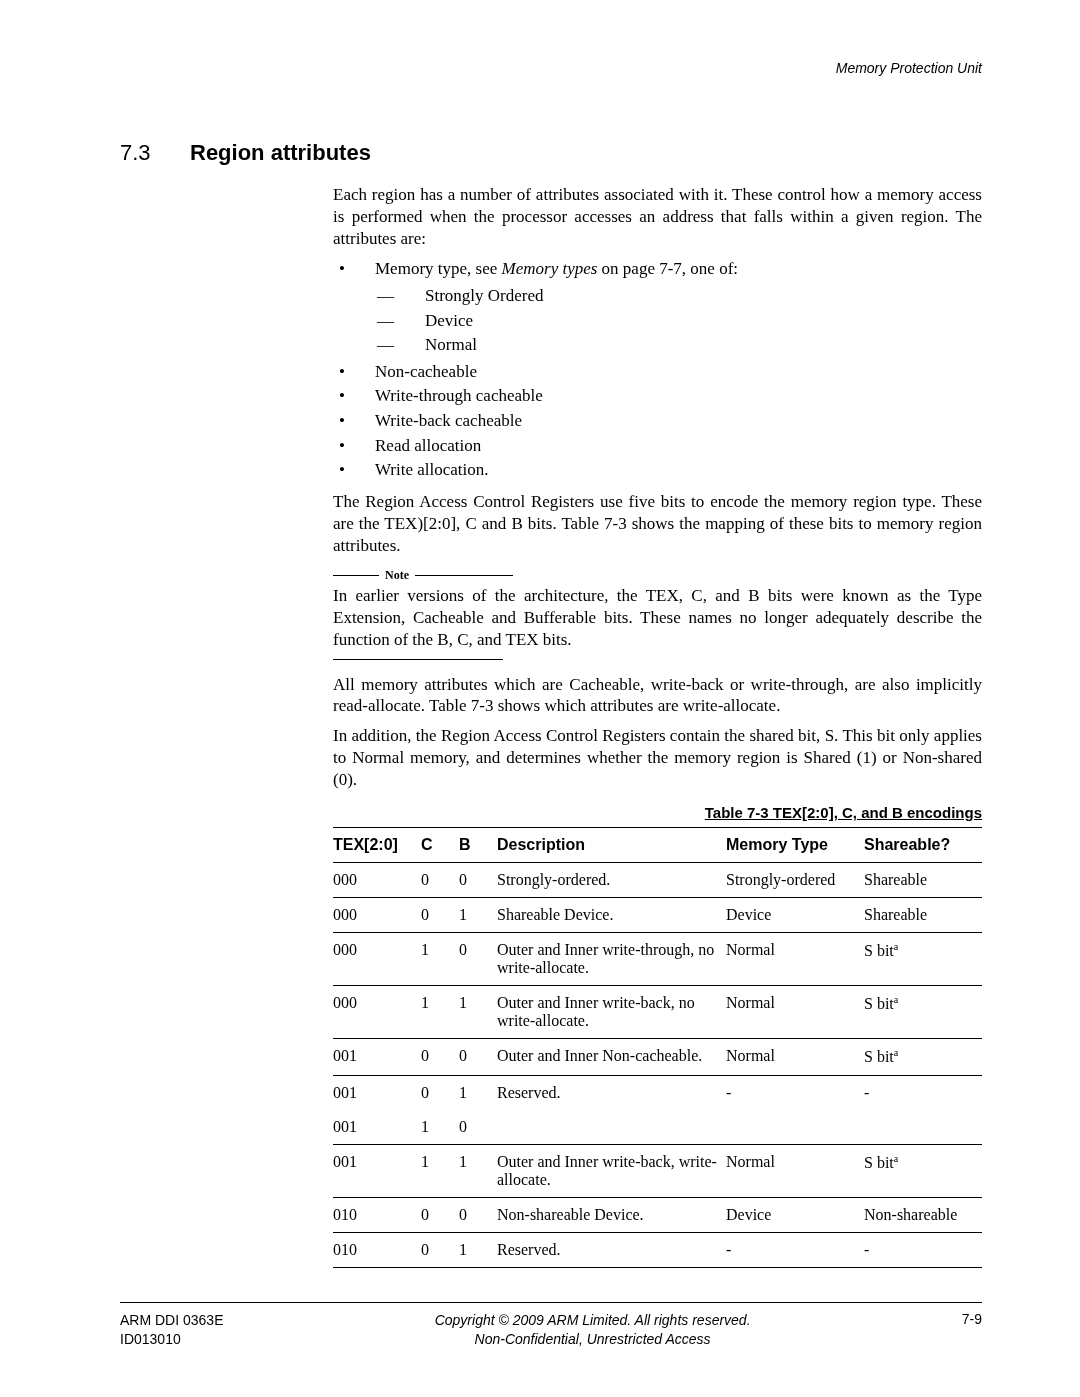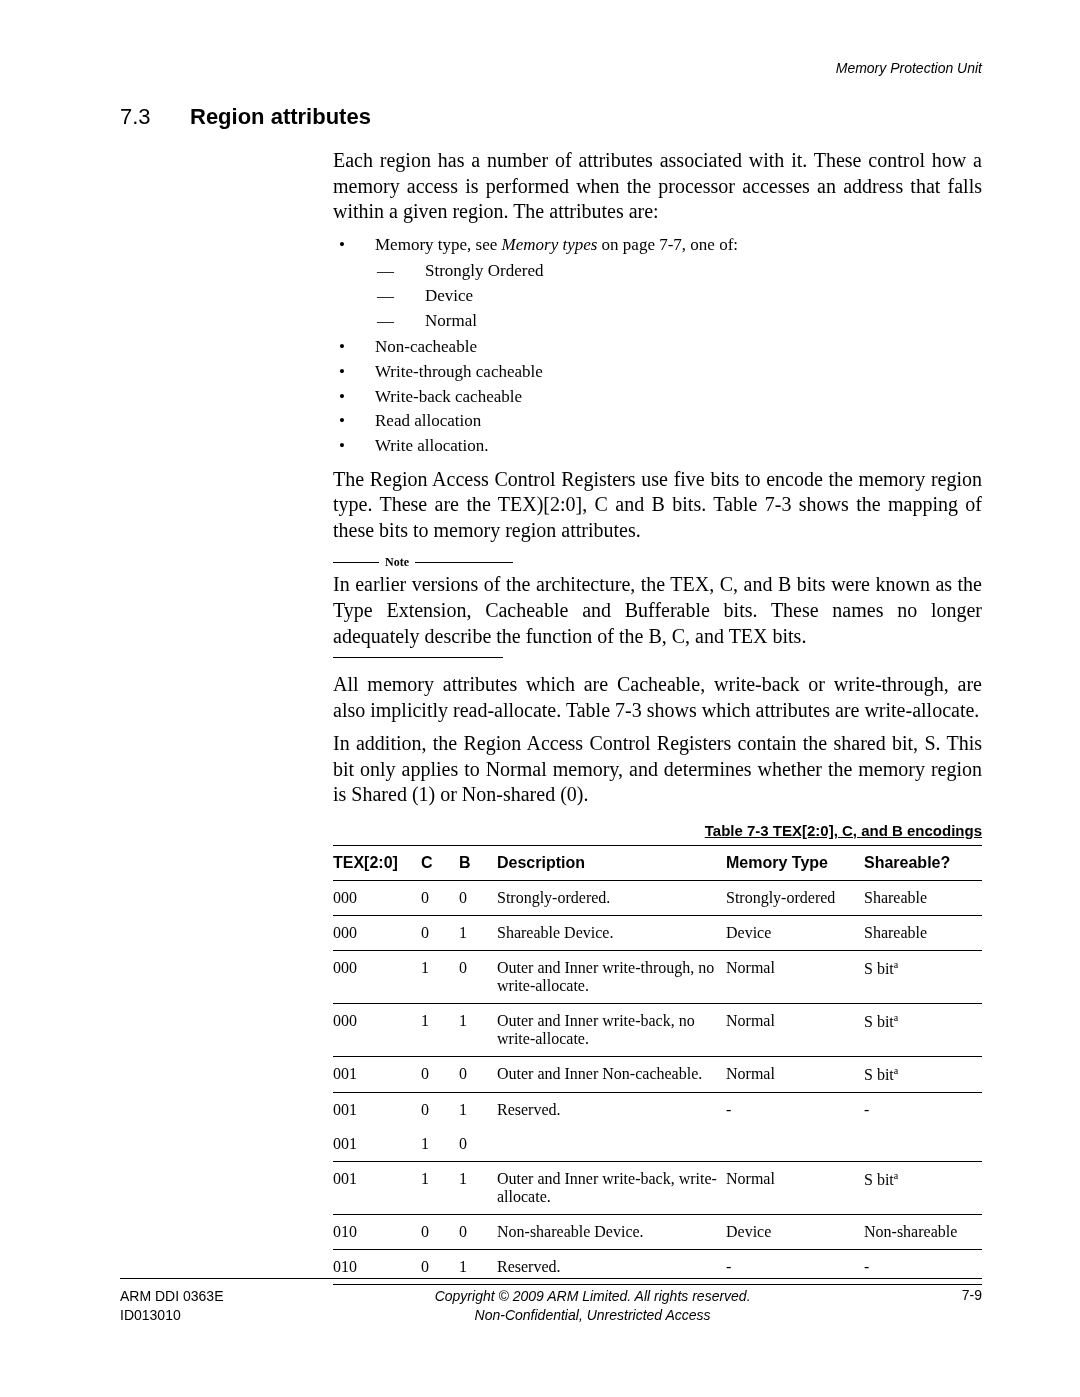--- a/index.html
+++ b/index.html
@@ -9,21 +9,21 @@
     width: 1080px;
     font-family: "Times New Roman", Times, serif;
     color: #000;
     background: #fff;
   }
   .page {
     width: 1080px;
     height: 1397px;
     position: relative;
     box-sizing: border-box;
-    padding: 44px 98px 70px 120px;
+    padding: 80px 98px 70px 120px;
   }
   .header-right {
     position: absolute;
     top: 60px;
     right: 98px;
     font-family: Arial, Helvetica, sans-serif;
     font-style: italic;
     font-size: 14px;
   }
   .section-row {
@@ -40,21 +40,21 @@
   }
   .section-title {
     font-family: Arial, Helvetica, sans-serif;
     font-weight: bold;
     font-size: 22px;
   }
   .body-col {
     margin-left: 213px;
   }
   .para {
-    font-size: 20px;
+    font-size: 17px;
     line-height: 1.28;
     margin: 0 0 8px 0;
     text-align: justify;
   }
   ul.bullets {
     list-style: none;
     padding: 0;
     margin: 4px 0 8px 0;
     font-size: 17px;
   }
@@ -139,21 +139,21 @@
     padding: 8px 8px 8px 0;
     border-bottom: 0.6px solid #000;
     vertical-align: top;
     font-family: "Times New Roman", Times, serif;
   }
   table.enc tr.no-bottom td { border-bottom: none; }
   .sup { font-size: 10px; vertical-align: super; }
 
   .footer {
     position: absolute;
-    bottom: 72px;
+    bottom: 48px;
     left: 120px;
     right: 98px;
     border-top: 0.6px solid #000;
     padding-top: 8px;
     display: flex;
     justify-content: space-between;
     align-items: flex-start;
     font-size: 14px;
     font-family: Arial, Helvetica, sans-serif;
   }

